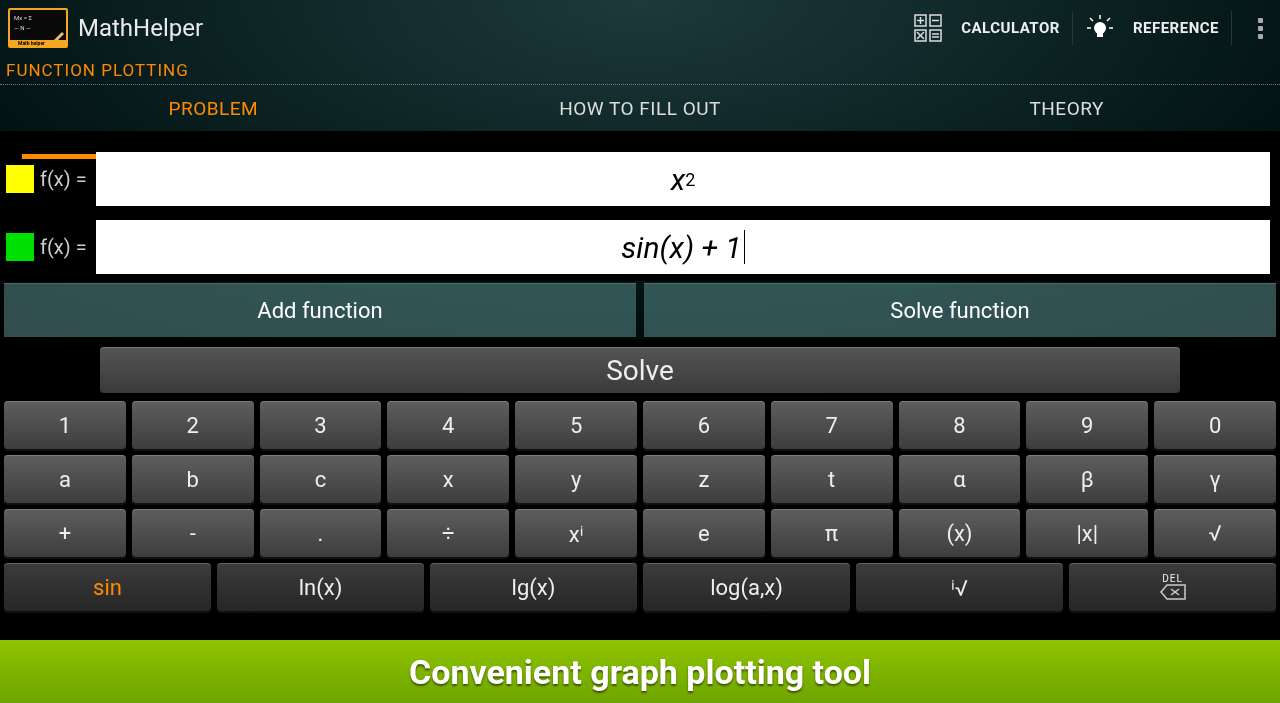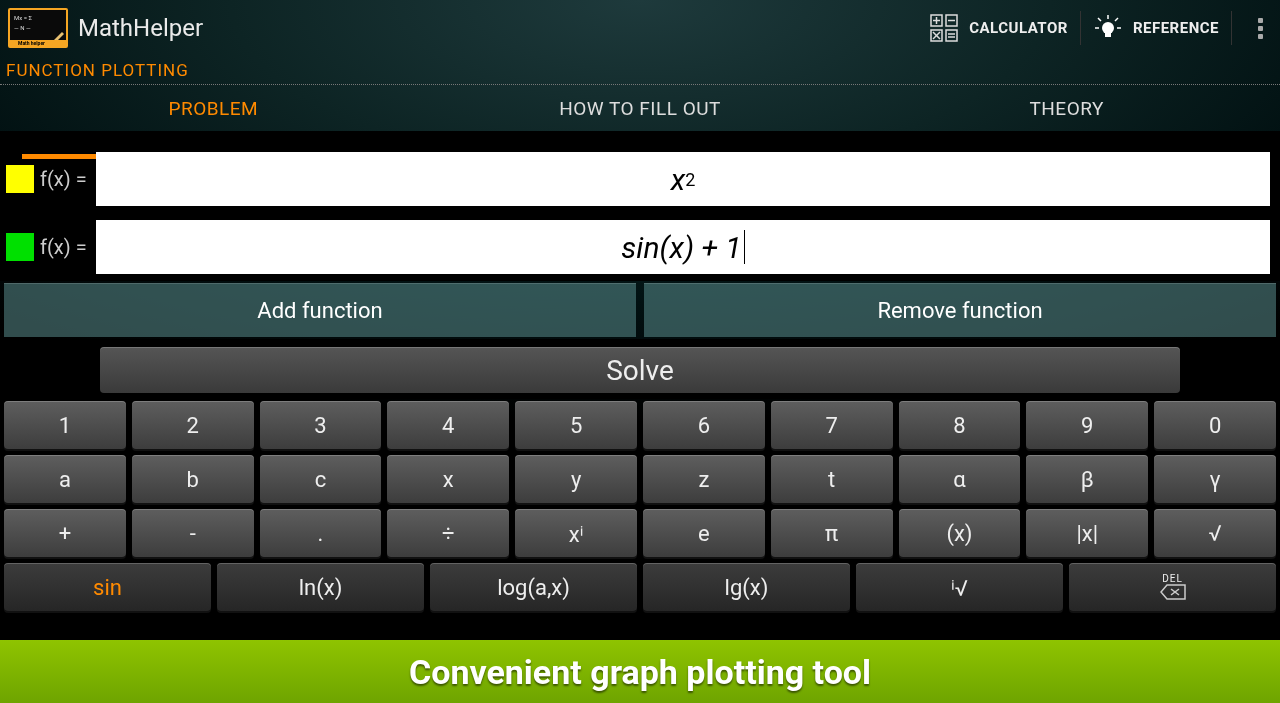--- a/index.html
+++ b/index.html
@@ -11,21 +11,21 @@
   }
   
   .header { display:flex; align-items:center; height:56px; padding:0 8px; }
   .app-icon {
     width:60px; height:40px; background:#111; border:2px solid #f5a623; border-radius:2px;
     display:flex; align-items:center; justify-content:center; margin-right:10px; position:relative;
   }
   .app-icon svg { width:56px; height:36px; }
   .app-title { font-size:24px; font-weight:400; color:#eaeaea; }
   .header-spacer { flex:1; }
-  .header-btn { display:flex; align-items:center; gap:10px; margin:16px 8px; cursor:pointer; }
+  .header-btn { display:flex; align-items:center; gap:18px; margin:16px 8px; cursor:pointer; }
   .header-btn span { font-size:15px; font-weight:700; letter-spacing:0.5px; color:#eee; }
   .header-btn svg { width:30px; height:30px; }
   .vline { width:1px; height:34px; background:#333; margin:0 4px; }
   .overflow { width:24px; display:flex; flex-direction:column; align-items:center; gap:3px; margin-left:12px; cursor:pointer;}
   .overflow i { width:5px; height:5px; background:#aaa; border-radius:1px; display:block;}
   
   .section-title { color:#ff8a00; font-size:17px; letter-spacing:1px; padding:4px 6px 2px; }
   .dotted { border-bottom:1px dotted #777; margin:2px 0 0; }
   
   .tabs { display:flex; height:46px; }
@@ -162,21 +162,21 @@
       <div class="fn-label">f(x) =</div>
       <div class="fn-input">
         <span>sin(x) + 1</span>
           <span class="caret"></span>
       </div>
     </div>
   </div>
 
   <div class="actions">
     <div class="action-btn">Add function</div>
-    <div class="action-btn">Remove function</div>
+    <div class="action-btn">Solve function</div>
   </div>
 
   <div class="solve-wrap">
     <div class="solve">Solve</div>
   </div>
 
   <div class="keypad">
     <div class="krow">
       <div class="key">1</div>
       <div class="key">2</div>
@@ -209,22 +209,22 @@
       <div class="key">xⁱ</div>
       <div class="key">e</div>
       <div class="key">π</div>
       <div class="key">(x)</div>
       <div class="key">|x|</div>
       <div class="key">√</div>
     </div>
     <div class="krow">
       <div class="key dark sin">sin</div>
       <div class="key dark">ln(x)</div>
+      <div class="key dark">lg(x)</div>
       <div class="key dark">log(a,x)</div>
-      <div class="key dark">lg(x)</div>
       <div class="key dark">ⁱ√</div>
       <div class="key dark">
         <div class="del-wrap">
           <small>DEL</small>
           <svg width="26" height="16" viewBox="0 0 26 16">
             <path d="M7 1 L25 1 L25 15 L7 15 L1 8 Z" fill="none" stroke="#ccc" stroke-width="1.5"></path>
             <line x1="11" y1="5" x2="19" y2="11" stroke="#ccc" stroke-width="1.5"></line>
             <line x1="19" y1="5" x2="11" y2="11" stroke="#ccc" stroke-width="1.5"></line>
           </svg>
         </div>

